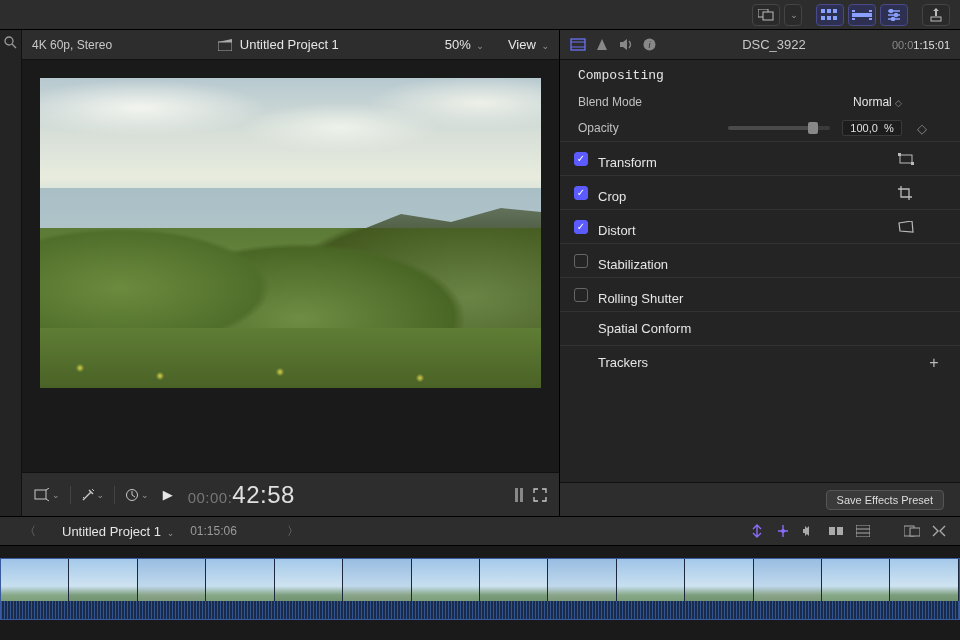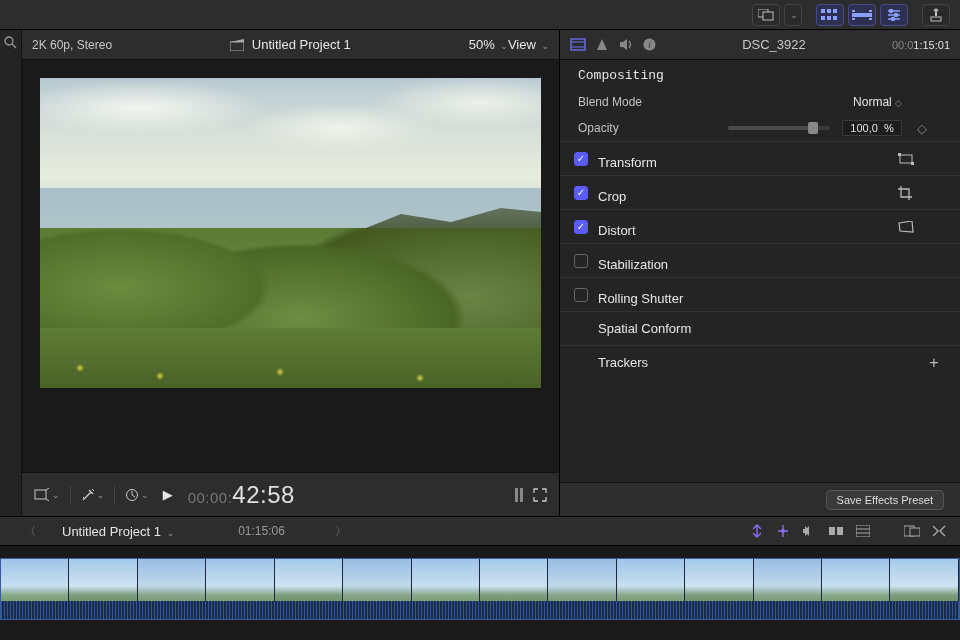--- a/index.html
+++ b/index.html
@@ -15,21 +15,21 @@
 
 
 .main { flex:1; display:flex; min-height:0; }
 .left { width:22px; background:#242424; border-right:1px solid #111; display:flex; flex-direction:column; align-items:center; padding-top:6px; }
 .left .search { color:#888; font-size:13px; cursor:pointer; }
 
 .viewer { width:538px; background:#1a1a1a; border-right:1px solid #000; display:flex; flex-direction:column; }
 .viewer-head { height:30px; background:#2d2d2d; display:flex; align-items:center; padding:0 10px; gap:10px; border-bottom:1px solid #111; }
 .vh-left { color:#c8c8c8; font-size:12px; flex:0 0 auto;}
 .vh-title { flex:1; text-align:center; color:#e6e6e6; display:flex; align-items:center; justify-content:center; gap:8px; }
-.vh-right { display:flex; gap:0; align-items:center; color:#e6e6e6; }
+.vh-right { display:flex; gap:24px; align-items:center; color:#e6e6e6; }
 .clap { font-size:12px; color:#aaa; }
 .viewer-body { flex:1; background:#1a1a1a; display:flex; align-items:flex-start; justify-content:center; padding:18px; }
 .canvas { width:502px; height:310px; background:#000; position:relative; overflow:hidden; }
 .sky { position:absolute; inset:0; background:linear-gradient(180deg,#b7c9d0 0%,#d7dfd8 18%,#e8ecde 32%,#bed0d0 46%,#9fb9c1 54%); }
 .clouds { position:absolute; top:0; left:0; right:0; height:120px; background:
   radial-gradient(ellipse 180px 40px at 100px 30px,#f3f5ef 0%,transparent 70%),
   radial-gradient(ellipse 140px 35px at 300px 50px,#eef2ea 0%,transparent 70%),
   radial-gradient(ellipse 160px 38px at 440px 25px,#edf0e8 0%,transparent 70%);
 }
 .sea { position:absolute; top:110px; left:0; right:0; height:70px; background:linear-gradient(180deg,#a9bfc6 0%,#b4c7cb 100%); }
@@ -88,21 +88,21 @@
 .plain-row { display:flex; align-items:center; height:34px; padding:0 14px 0 38px; border-top:1px solid #323232; color:#e6e6e6; font-size:13px; }
 .plain-row .spacer { flex:1; }
 .plain-row .plus { color:#bbb; font-size:16px; width:24px; text-align:center; }
 .insp-foot { height:34px; background:#2d2d2d; display:flex; align-items:center; justify-content:flex-end; padding:0 16px; border-top:1px solid #111; }
 .preset-btn { background:#3a3a3a; border:1px solid #555; border-radius:4px; padding:3px 10px; color:#ddd; font-size:11px; cursor:pointer; }
 
 
 .tl-bar { height:30px; background:#2d2d2d; display:flex; align-items:center; padding:0 14px; border-top:1px solid #000; border-bottom:1px solid #000; }
 .tl-nav { color:#888; font-size:12px; padding:0 10px; cursor:pointer; }
 .tl-title { color:#e6e6e6; font-size:13px; margin:0 16px; display:flex; align-items:center; gap:6px; }
-.tl-dur { color:#999; font-size:12px;margin-left:48px; }
+.tl-dur { color:#999; font-size:12px; }
 .tl-tools { margin-left:auto; display:flex; gap:12px; align-items:center; color:#aaa; }
 .tl-tools .purple { color:#8a6cf7; }
 
 
 .ruler { height:24px; background:#222; display:flex; align-items:center; font-size:10px; color:#888; position:relative; border-bottom:1px solid #111; }
 .tick { position:absolute; top:0; height:100%; border-left:1px solid #444; padding-left:4px; display:flex; align-items:center; }
 
 
 .clips { height:94px; background:#1a1a1a; position:relative; padding-top:12px; }
 .clip-track { position:absolute; top:12px; left:0; right:0; height:62px; background:#2a3a5a; border:1px solid #3a5aa0; display:flex; }
@@ -180,21 +180,21 @@
       <div class="search">
         <svg width="13" height="13" viewBox="0 0 13 13">
             <circle cx="5" cy="5" r="4" fill="none" stroke="#999" stroke-width="1.3"></circle>
             <line x1="8" y1="8" x2="12" y2="12" stroke="#999" stroke-width="1.3"></line>
           </svg>
       </div>
     </div>
 
     <div class="viewer">
       <div class="viewer-head">
-        <div class="vh-left">2K 60p, Stereo</div>
+        <div class="vh-left">4K 60p, Stereo</div>
         <div class="vh-title">
           <span class="clap">
             <svg width="14" height="12" viewBox="0 0 14 12">
                 <rect x="0" y="3" width="14" height="9" fill="none" stroke="#aaa"></rect>
                 <path d="M0 3 L14 0 L14 3 Z" fill="#aaa"></path>
               </svg>
           </span>
           <span>Untitled Project 1</span>
         </div>
         <div class="vh-right">

